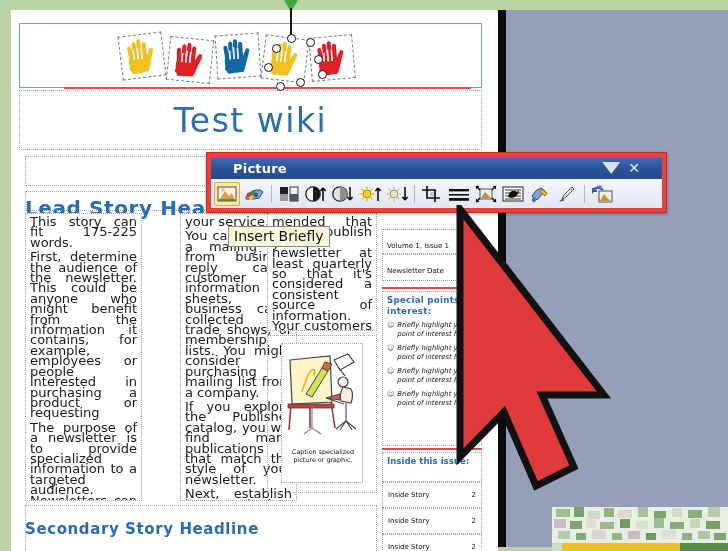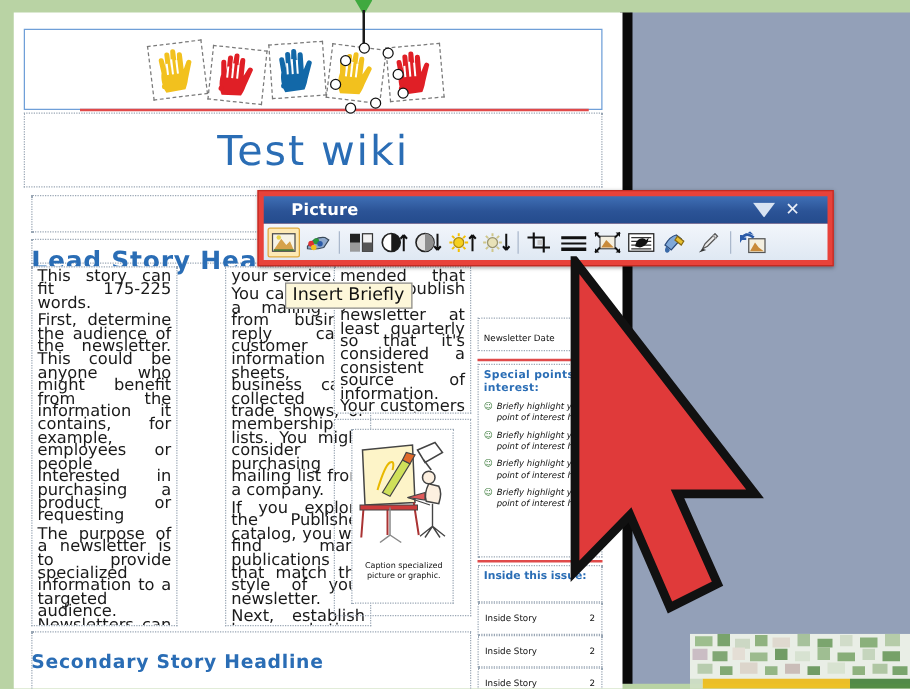--- a/index.html
+++ b/index.html
@@ -318,20 +318,23 @@
           <circle cx="59" cy="36" r="5" fill="#fdf0e0" stroke="#444" stroke-width="1.2"></circle>
           <path d="M59 41 q-4 8-2 14 l10 2 q3-9 0-14 z" fill="#fdf0e0" stroke="#444" stroke-width="1.2"></path>
           <path d="M56 48 l-14 4 14 2 z" fill="#e05a5a" stroke="#444" stroke-width="1"></path>
           <path d="M42 52 l18 6" stroke="#444" stroke-width="1"></path>
           <path d="M62 57 l0 18 M62 75 l-10 8 M62 75 l10 8 M62 75 l-6 9 M62 75 l6 9" stroke="#444" stroke-width="1.1" fill="none"></path>
           <path d="M28 60 l0 22 -8 6 M28 82 l9 6" stroke="#888" stroke-width="1.2" fill="none"></path>
         </svg>
         <div class="caption">Caption specialized picture or graphic.</div>
       </div>
 
+      <div class="side-vol">
+        <span>Volume 1, Issue 1</span>
+      </div>
       <div class="side-date">
         <span>Newsletter Date</span>
       </div>
       <div class="sep-red"></div>
 
       <div class="poi-box">
         <div class="poi-title">Special points of interest:</div>
         <div class="poi-item">
           <span class="poi-bullet">☺</span>
           <span class="poi-text">Briefly highlight your point of interest here.</span>

